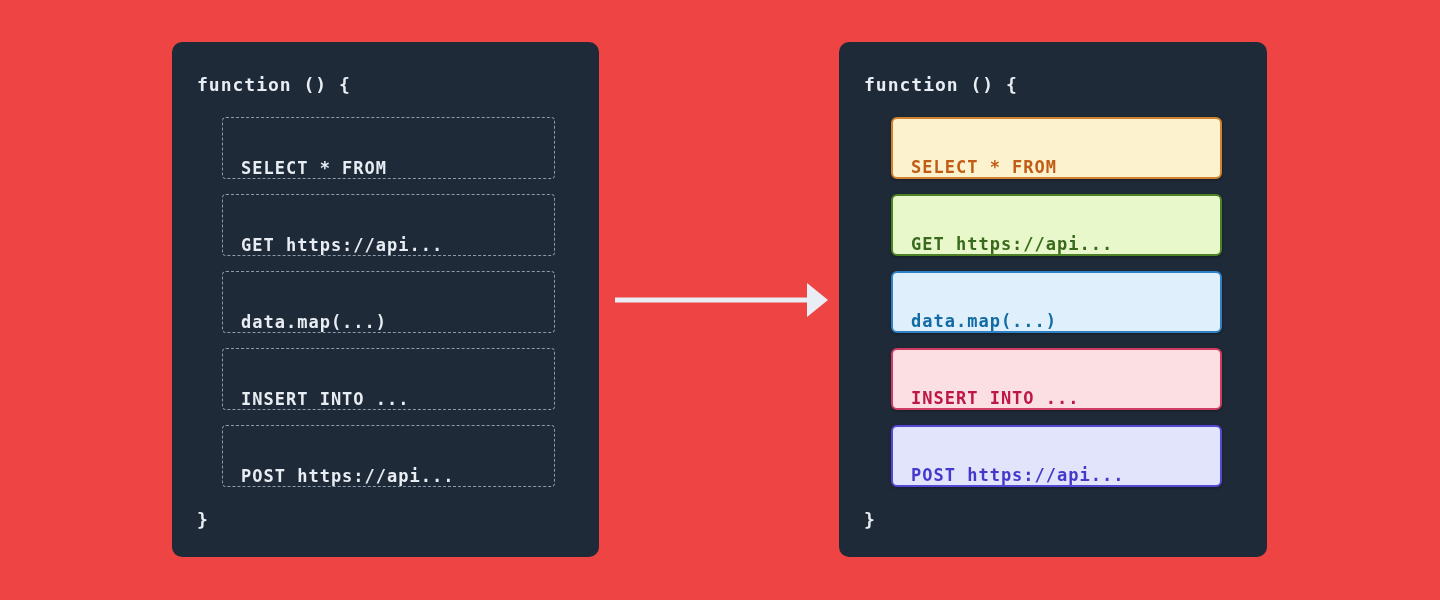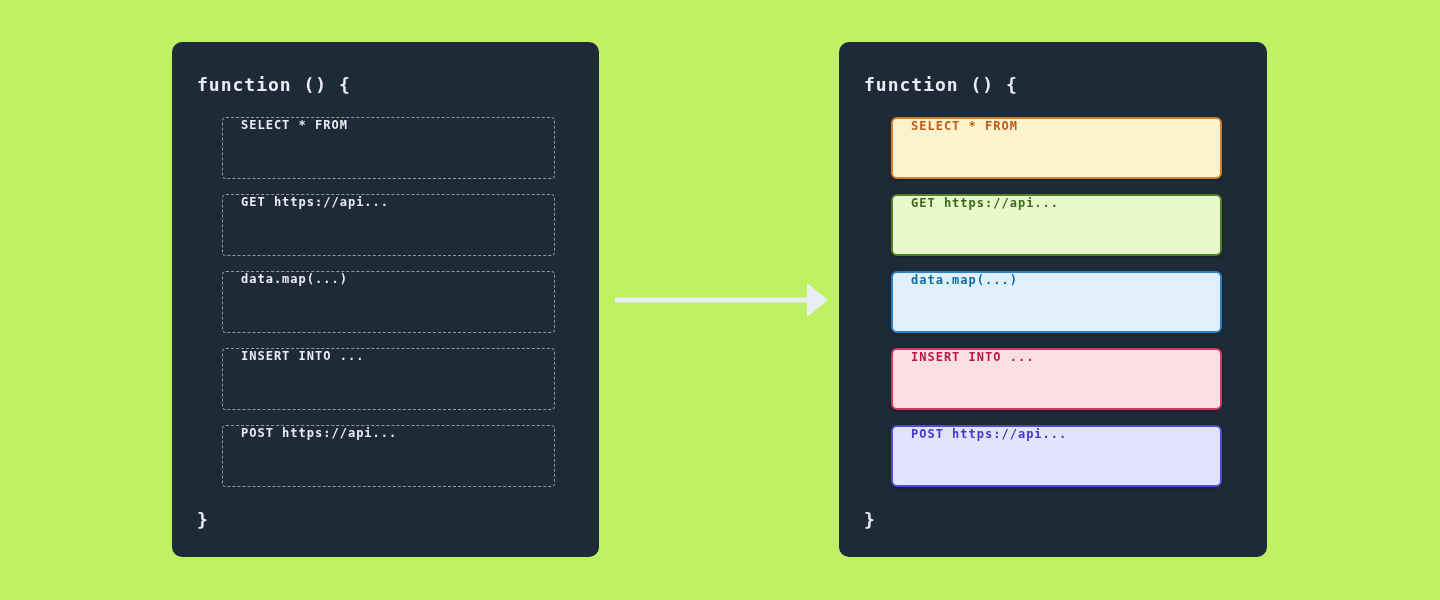--- a/index.html
+++ b/index.html
@@ -15,40 +15,40 @@
   .panel-left{left:172px;}
   .panel-right{left:839px;width:428px;}
   .fn-title{
     font-size:18px;line-height:18px;font-weight:bold;
     margin-left:25px;letter-spacing:1px;white-space:pre;
   }
   .blocks{margin:23px 0 0 50px;width:333px;}
   .panel-right .blocks{margin-left:52px;width:331px;}
   .code-block{
     box-sizing:border-box;height:62px;margin-bottom:15px;
-    display:flex;align-items:flex-start;padding-left:18px;
-    font-size:12px;font-weight:bold;letter-spacing:1px;white-space:pre;
+    display:flex;align-items:flex-end;padding-left:18px;
+    font-size:17px;font-weight:bold;letter-spacing:1px;white-space:pre;
   }
   .code-block.dashed{
     border:1.5px dashed #8e99a9;border-radius:4px;
   }
   .code-block.solid{
     border:2px solid;border-radius:6px;
     box-shadow:0 1px 3px rgba(0,0,0,0.35);
   }
   .closing-brace{
     font-size:18px;line-height:18px;font-weight:bold;
     margin:24px 0 0 25px;letter-spacing:1px;
   }
   .arrow-wrap{position:absolute;left:610px;top:278px;width:225px;height:44px;}
 </style>
 </head>
 <body>
 
-<div class="stage" style="background: #bef264;">
+<div class="stage" style="background: #ef4444;">
 
   <div class="panel panel-left" style="background: rgb(31, 42, 56); color: rgb(232, 237, 243);">
     <div class="fn-title">function () {</div>
     <div class="blocks">
       <div class="code-block dashed" style="border-color: rgb(142, 153, 169); color: rgb(232, 237, 243);">
         <span>SELECT * FROM</span>
       </div>
       <div class="code-block dashed" style="border-color: rgb(142, 153, 169); color: rgb(232, 237, 243);">
         <span>GET https://api...</span>
       </div>

